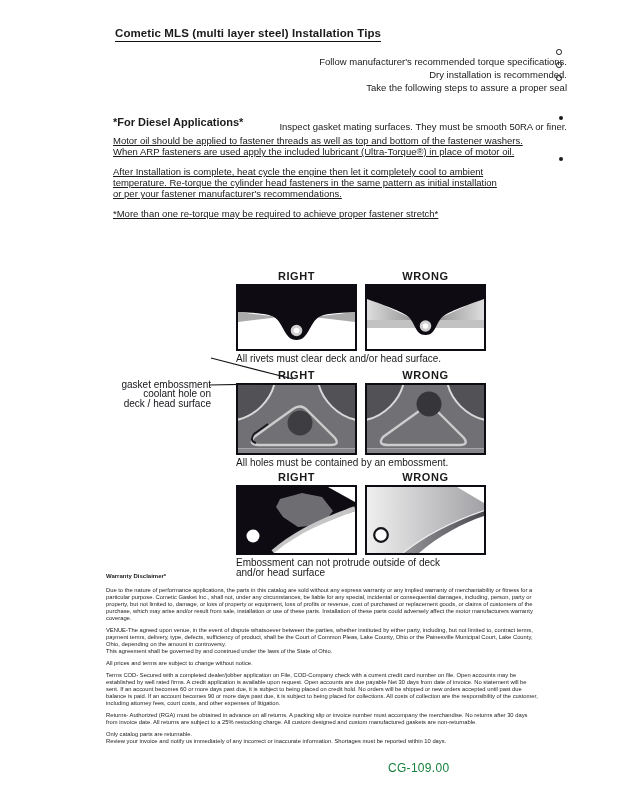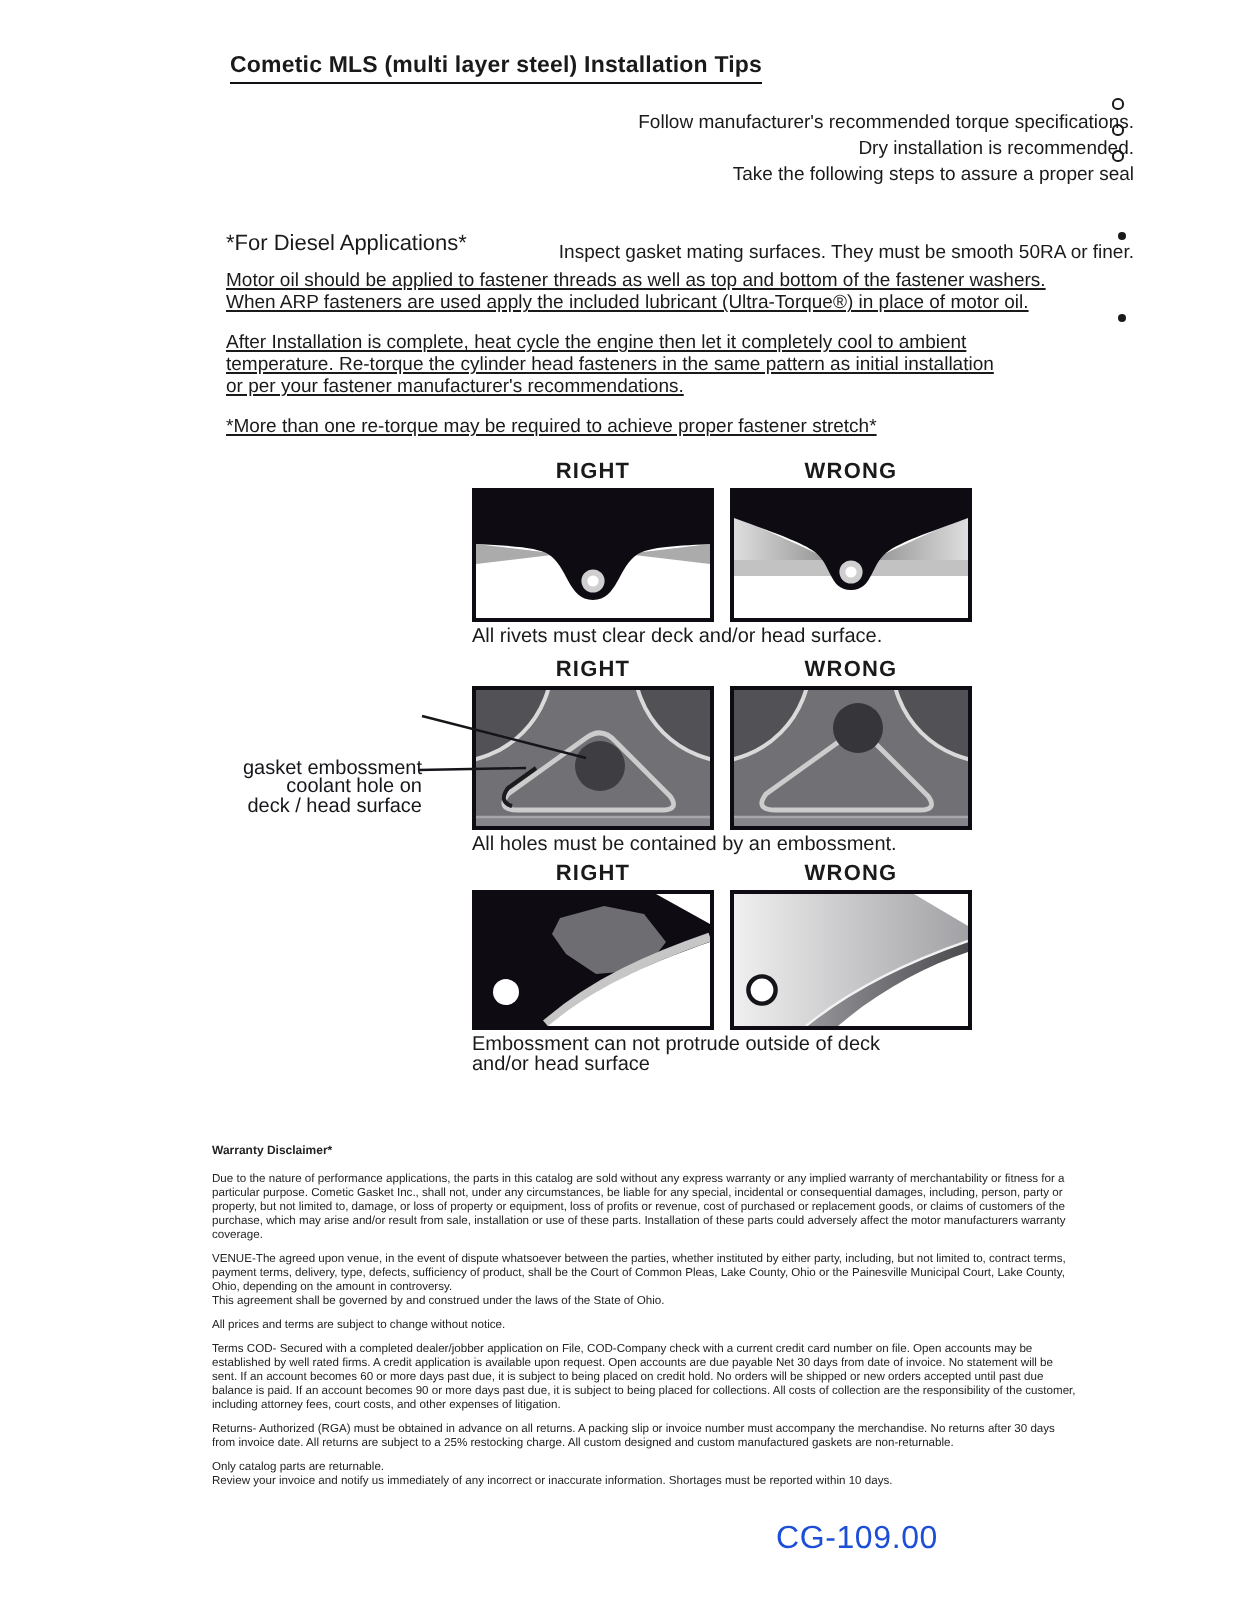--- a/index.html
+++ b/index.html
@@ -18,42 +18,42 @@
 
   
   .bullets{position:absolute;left:107px;top:45px;width:460px;font-size:9.5px;}
   .b-row{display:flex;align-items:flex-end;height:13px;line-height:13px;flex-direction:column;}
   .b-row.l2{margin-left:19px;margin-top:28px;}
   .ring{flex:0 0 auto;width:3.6px;height:3.6px;border:1px solid #1a1a1a;border-radius:50%;margin:4px 5px 0 0;}
   .dot{flex:0 0 auto;width:4.2px;height:4.2px;background:#1a1a1a;border-radius:50%;margin:4px 4px 0 0;}
 
   
   .diesel{position:absolute;left:113px;top:116px;width:455px;}
-  .diesel h3{margin:0 0 7px 0;font-size:11px;font-weight:normal;line-height:12px;}
+  .diesel h3{margin:0 0 7px 0;font-size:11px;font-weight:bold;line-height:12px;}
   .diesel p{margin:0 0 9px 0;font-size:9.5px;line-height:11px;text-decoration:underline;}
 
   
   .figure{position:absolute;left:236px;width:252px;}
   .fig-labels{display:flex;gap:8px;margin-bottom:1px;}
-  .fig-labels span{flex:0 0 121px;text-align:center;font-size:11px;font-weight:bold;letter-spacing:.6px;line-height:13px;}
+  .fig-labels span{flex:0 0 121px;text-align:center;font-size:11px;font-weight:bold;letter-spacing:.6px;line-height:13px;margin-top:40px;}
   .fig-panels{display:flex;gap:8px;}
   .panel{flex:0 0 auto;border:2px solid #0e0b13;background:#fff;font-size:0;line-height:0;}
   .fig-caption{margin-top:3px;font-size:10px;line-height:10px;}
 
   
   .side-label{position:absolute;left:95px;width:116px;text-align:right;font-size:10px;line-height:9.5px;color:#15151a;}
   .leaders{position:absolute;left:205px;top:352px;z-index:5;}
 
   
   .disclaimer{position:absolute;left:106px;top:573px;width:432px;color:#232326;}
   .disclaimer h4{margin:0 0 7px 0;font-size:6px;line-height:7px;font-weight:bold;}
   .disclaimer p{margin:0 0 5px 0;font-size:5.8px;line-height:7px;}
 
   
-  .page-number{position:absolute;left:388px;top:761px;font-size:16px;letter-spacing:.3px;color:#1d4ed8;}
+  .page-number{position:absolute;left:388px;top:761px;font-size:12px;letter-spacing:.3px;color:#15803d;}
 </style>
 </head>
 <body>
 
 <div class="page">
 
   <div class="doc-title">Cometic MLS (multi layer steel) Installation Tips</div>
 
   <div class="bullets">
     <div class="b-row l1">

